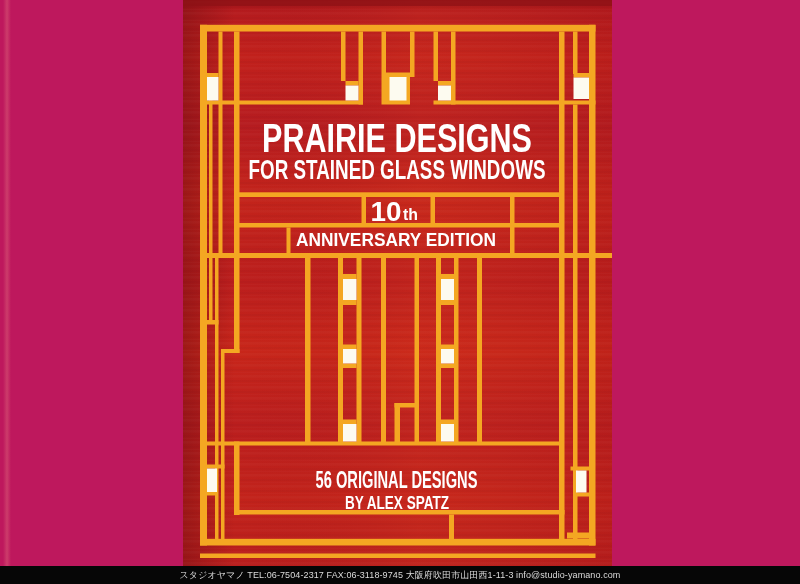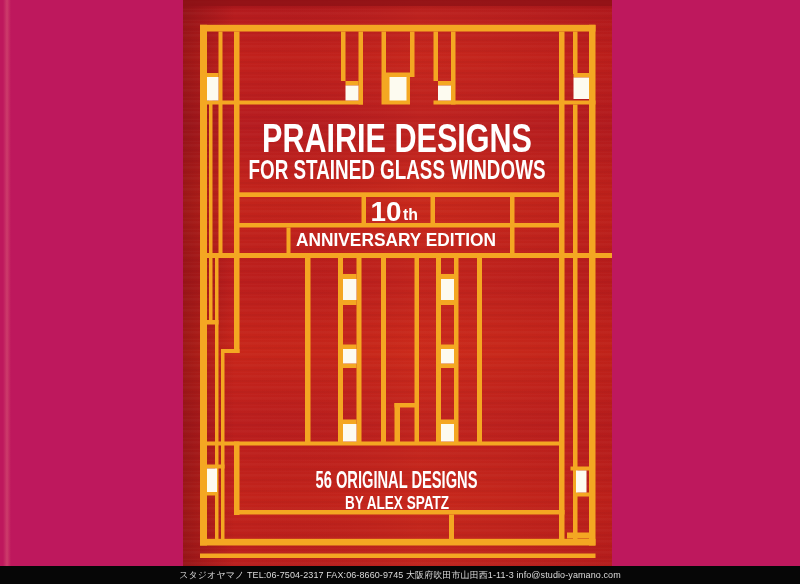--- a/index.html
+++ b/index.html
@@ -213,14 +213,14 @@
 <text x="396" y="246" font-size="18.5" textLength="200" lengthAdjust="spacingAndGlyphs">ANNIVERSARY EDITION</text>
 
 <text x="396.5" y="487.5" font-size="24" textLength="162" lengthAdjust="spacingAndGlyphs">56 ORIGINAL DESIGNS</text>
 
 <text x="397" y="509" font-size="18" textLength="104" lengthAdjust="spacingAndGlyphs">BY ALEX SPATZ</text>
 </g>
 
 <rect x="183" y="0" width="429" height="6" fill="#8e1216" opacity="0.75"></rect>
 </svg>
 
-<div class="footer">スタジオヤマノ TEL:06-7504-2317 FAX:06-8660-9745 大阪府吹田市山田西1-11-3 info@studio-yamano.com</div>
+<div class="footer">スタジオヤマノ TEL:06-7504-2317 FAX:06-3118-9745 大阪府吹田市山田西1-11-3 info@studio-yamano.com</div>
 </div>
 
 </body></html>

